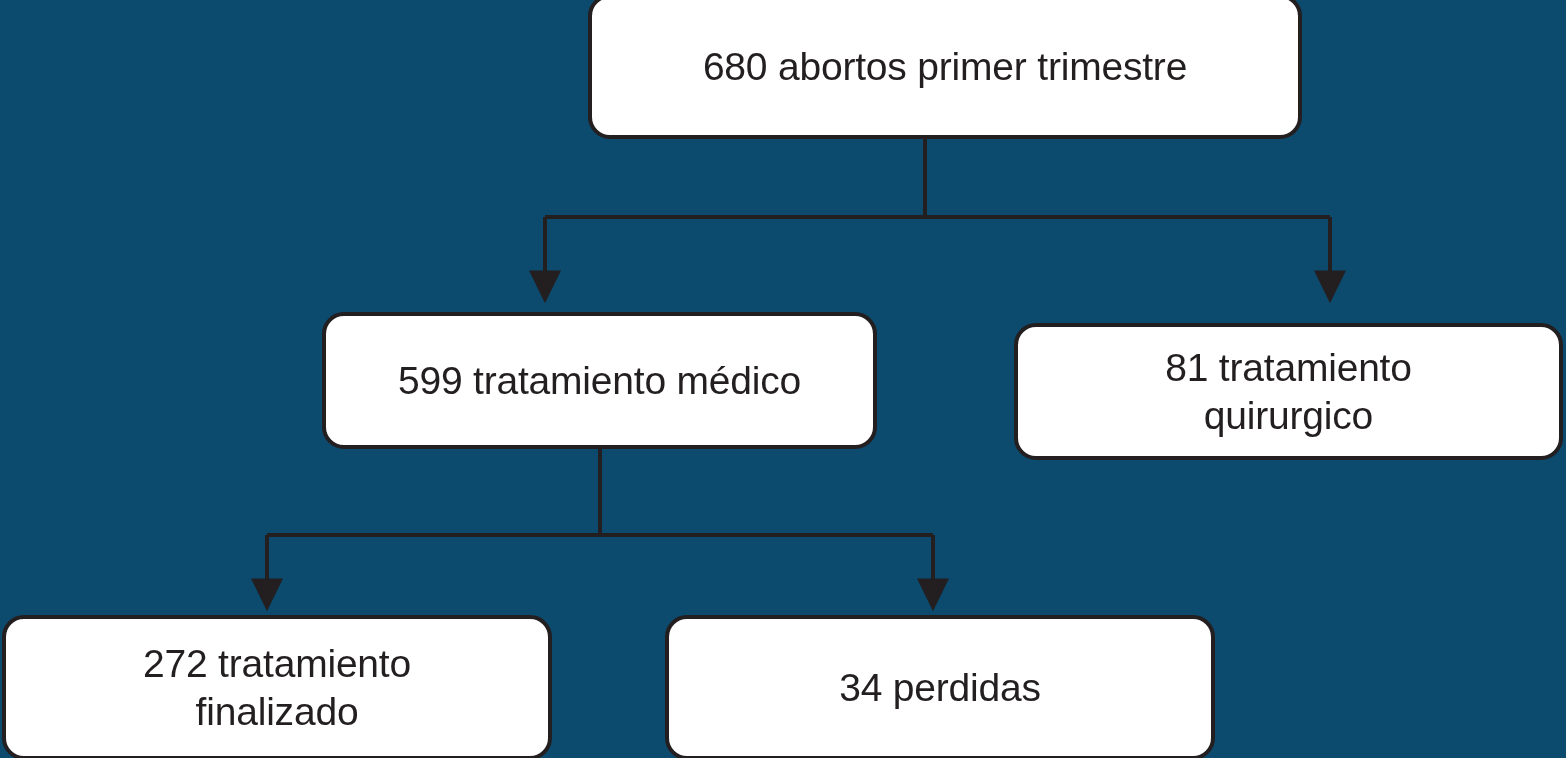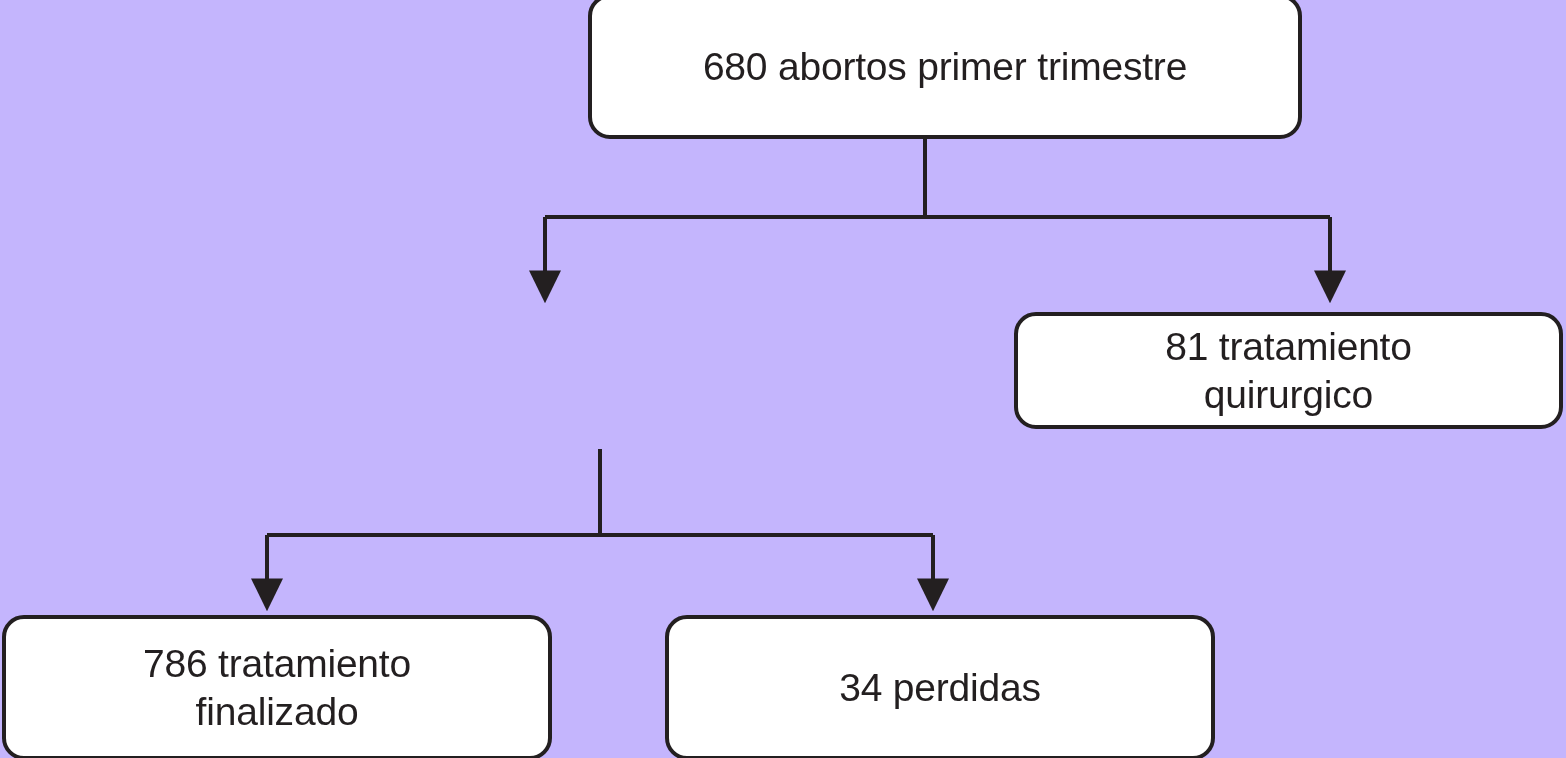--- a/index.html
+++ b/index.html
@@ -5,21 +5,21 @@
 <style>
   html, body {
     margin: 0;
     padding: 0;
     background: #ffffff;
   }
   #canvas {
     position: relative;
     width: 1566px;
     height: 758px;
-    background: #c4b5fd;
+    background: #0c4a6e;
     overflow: hidden;
     font-family: "Liberation Sans", "DejaVu Sans", sans-serif;
   }
   .flow-svg {
     position: absolute;
     top: 0;
     left: 0;
     width: 1566px;
     height: 758px;
   }
@@ -37,21 +37,21 @@
   .node-label {
     font-size: 39px;
     line-height: 1.22;
     color: #231f20;
     letter-spacing: -0.2px;
     white-space: pre-line;
     padding: 0 14px;
   }
   .node-top      { left: 588px;  top: -6px;   width: 714px; height: 145px; }
   .node-medico   { left: 322px;  top: 312px;  width: 555px; height: 137px; }
-  .node-quirur   { left: 1014px; top: 312px;  width: 549px; height: 117px; }
+  .node-quirur   { left: 1014px; top: 323px;  width: 549px; height: 137px; }
   .node-finaliz  { left: 2px;    top: 615px;  width: 550px; height: 145px; }
   .node-perdidas { left: 665px;  top: 615px;  width: 550px; height: 145px; }
 </style>
 </head>
 <body>
 
 <div id="canvas">
 
   <svg class="flow-svg" viewBox="0 0 1566 758" preserveAspectRatio="none" aria-hidden="true">
     <defs>
@@ -72,28 +72,31 @@
       <path d="M267,535 L933,535" stroke="#231f20" stroke-width="4" fill="none"></path>
       <path d="M267,535 L267,580" stroke="#231f20" stroke-width="4" fill="none" marker-end="url(#arrowhead)"></path>
       <path d="M933,535 L933,580" stroke="#231f20" stroke-width="4" fill="none" marker-end="url(#arrowhead)"></path>
     </g>
   </svg>
 
   <div class="node-box node-top">
     <span class="node-label">680 abortos primer trimestre</span>
   </div>
 
+  <div class="node-box node-medico">
+    <span class="node-label">599 tratamiento médico</span>
+  </div>
 
   <div class="node-box node-quirur">
     <span class="node-label">81 tratamiento
 quirurgico</span>
   </div>
 
   <div class="node-box node-finaliz">
-    <span class="node-label">786 tratamiento
+    <span class="node-label">272 tratamiento
 finalizado</span>
   </div>
 
   <div class="node-box node-perdidas">
     <span class="node-label">34 perdidas</span>
   </div>
 
 </div>
 
 </body></html>

